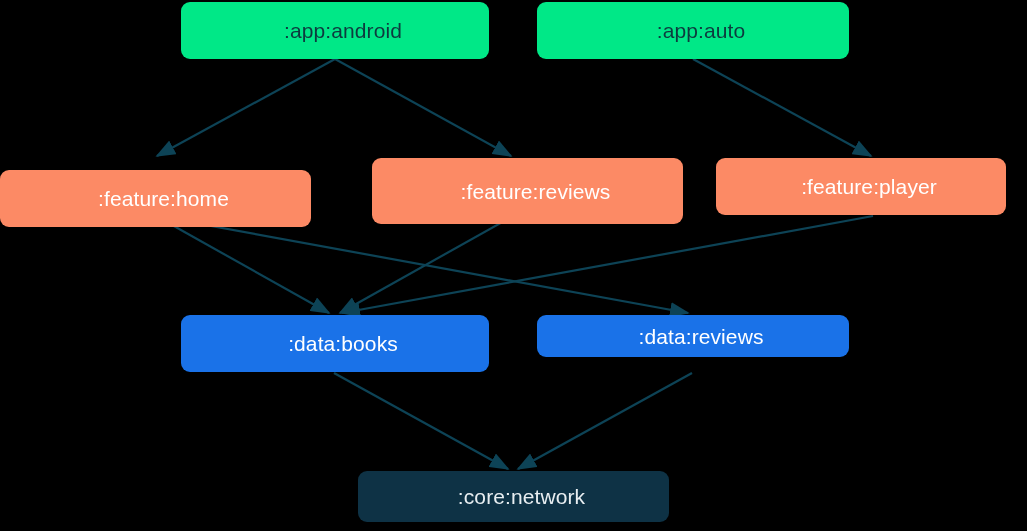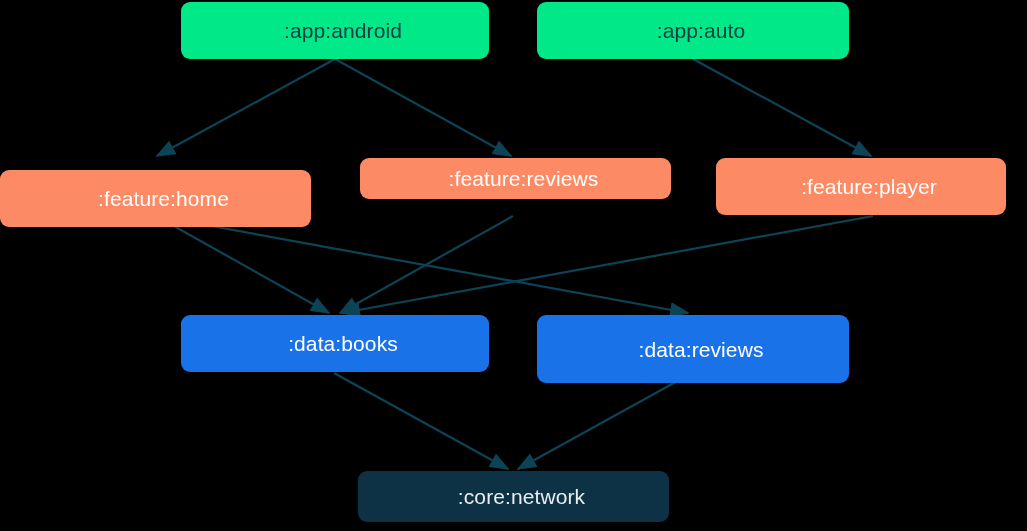--- a/index.html
+++ b/index.html
@@ -71,30 +71,30 @@
   <div id="node-layer">
       <div class="node" style="left: 181px; top: 2px; width: 308px; height: 57px; background: rgb(0, 232, 135); color: rgb(13, 59, 63);">
         <span class="node-label">:app:android</span>
       </div>
       <div class="node" style="left: 537px; top: 2px; width: 312px; height: 57px; background: rgb(0, 232, 135); color: rgb(13, 59, 63);">
         <span class="node-label">:app:auto</span>
       </div>
       <div class="node" style="left: 0px; top: 170px; width: 311px; height: 57px; background: rgb(252, 138, 101); color: rgb(255, 255, 255);">
         <span class="node-label">:feature:home</span>
       </div>
-      <div class="node" style="left: 360px; top: 158px; width: 311px; height: 41px; background: rgb(252, 138, 101); color: rgb(255, 255, 255);">
+      <div class="node" style="left: 372px; top: 158px; width: 311px; height: 66px; background: rgb(252, 138, 101); color: rgb(255, 255, 255);">
         <span class="node-label">:feature:reviews</span>
       </div>
       <div class="node" style="left: 716px; top: 158px; width: 290px; height: 57px; background: rgb(252, 138, 101); color: rgb(255, 255, 255);">
         <span class="node-label">:feature:player</span>
       </div>
       <div class="node" style="left: 181px; top: 315px; width: 308px; height: 57px; background: rgb(26, 114, 232); color: rgb(255, 255, 255);">
         <span class="node-label">:data:books</span>
       </div>
-      <div class="node" style="left: 537px; top: 315px; width: 312px; height: 68px; background: rgb(26, 114, 232); color: rgb(255, 255, 255);">
+      <div class="node" style="left: 537px; top: 315px; width: 312px; height: 42px; background: rgb(26, 114, 232); color: rgb(255, 255, 255);">
         <span class="node-label">:data:reviews</span>
       </div>
       <div class="node" style="left: 358px; top: 471px; width: 311px; height: 51px; background: rgb(14, 50, 69); color: rgb(232, 238, 241);">
         <span class="node-label">:core:network</span>
       </div>
     </div>
 
 </div>
 
 </body></html>

